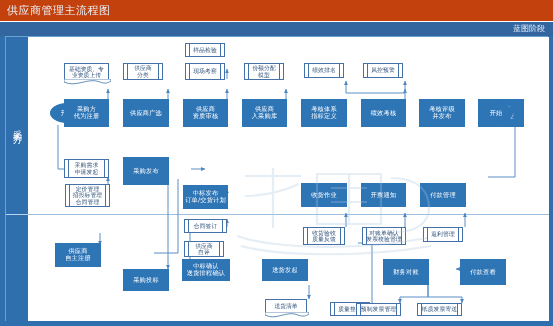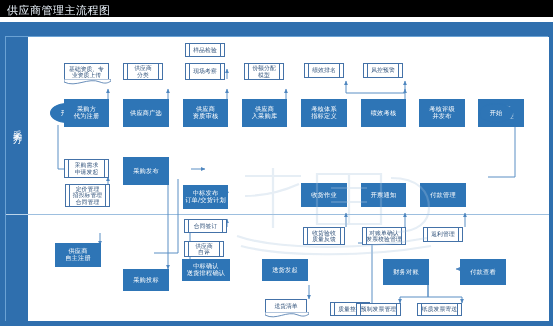--- a/index.html
+++ b/index.html
@@ -9,22 +9,22 @@
     position:relative;
     width:553px;height:326px;
     background:#2f6fae;
     overflow:hidden;
     box-sizing:border-box;
   }
 
   
   #titlebar{
     position:absolute;left:0;top:0;width:553px;height:22px;
-    background:#000000;
-    border-bottom:5px solid #ffffff;
+    background:#c2410c;
+    border-bottom:1px solid #ffffff;
     box-sizing:border-box;
   }
   #titlebar .txt{
     position:absolute;left:7px;top:3px;
     font-size:11px;color:#eaf2fa;letter-spacing:.5px;
   }
 
   
   #phasebar{
     position:absolute;left:0;top:22px;width:553px;height:14px;
@@ -139,20 +139,23 @@
 </style>
 </head>
 <body>
 
 <div id="app">
 
   <div id="titlebar">
     <div class="txt">供应商管理主流程图</div>
   </div>
 
+  <div id="phasebar">
+    <div class="txt">蓝图阶段</div>
+  </div>
 
   <div id="frame">
 
     <div id="lane-a" class="lane-label">
       <span>采购方</span>
     </div>
     <div id="lane-b" class="lane-label">
       
     </div>
 

